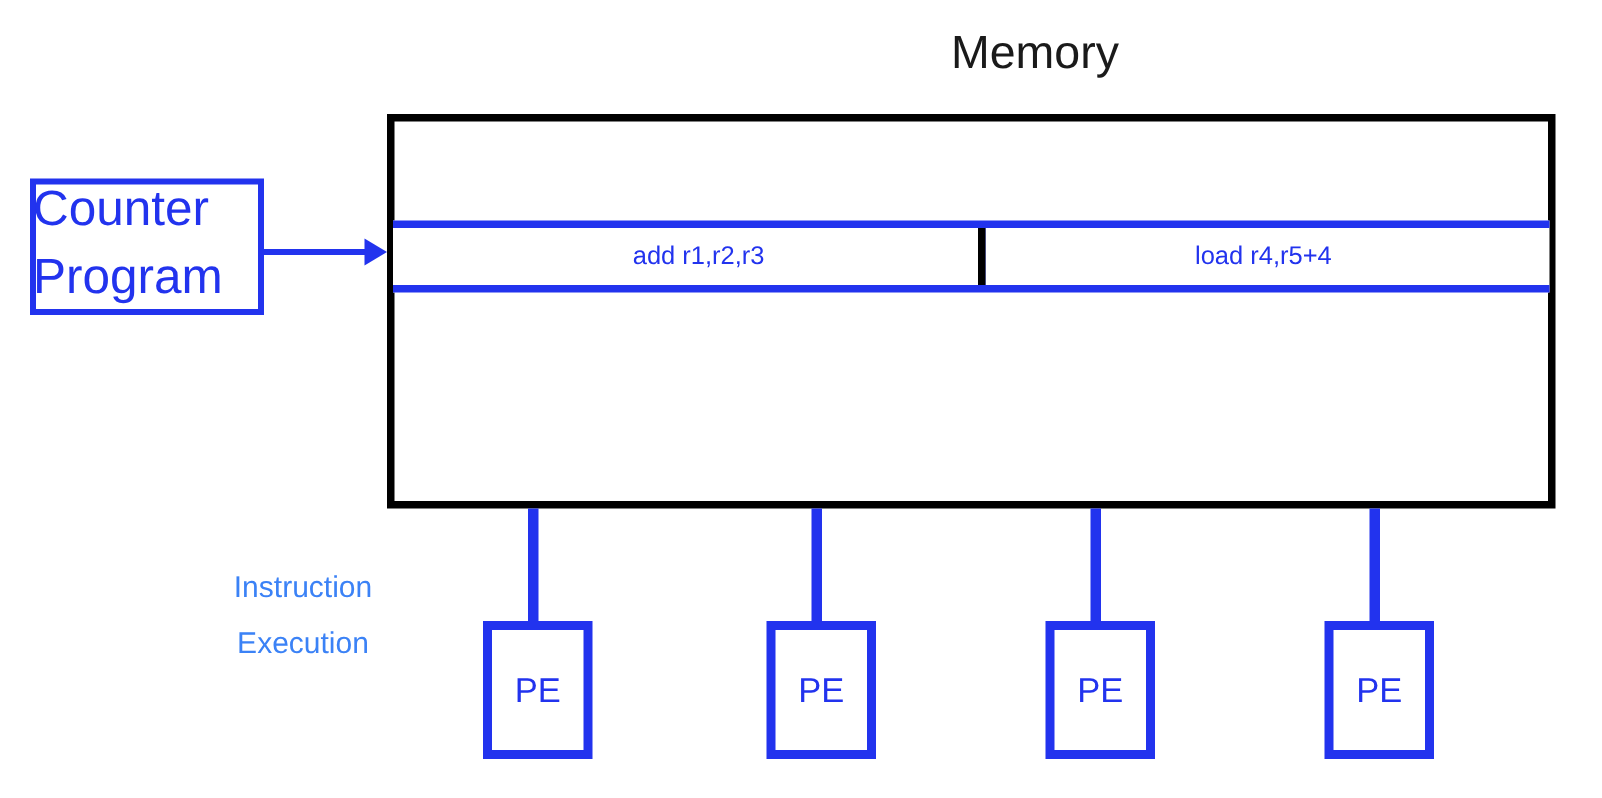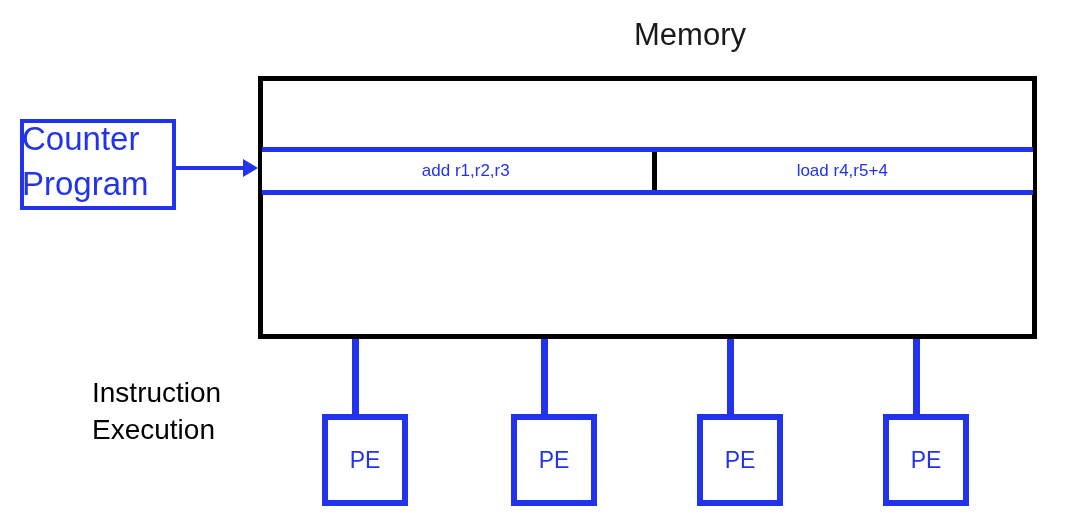--- a/index.html
+++ b/index.html
@@ -112,36 +112,37 @@
     border-bottom: 9px solid transparent;
     border-left: 15px solid #2233ee;
   }
 
   
   #exec-label {
     position: absolute;
     left: 92px;
     top: 358px;
     width: 220px;
-    font-size: 28px;
+    text-align: center;
+    font-size: 20px;
     line-height: 37px;
-    color: #000000;
+    color: #3b82f6;
   }
 
   
   .pe-connector {
     position: absolute;
     width: 7px;
     background: #2233ee;
     top: 323px;
     height: 78px;
   }
   .pe-box {
     position: absolute;
-    width: 86px;
+    width: 73px;
     height: 92px;
     top: 398px;
     border: 6px solid #2233ee;
     box-sizing: border-box;
     background: #ffffff;
     display: flex;
     align-items: center;
     justify-content: center;
   }
   .pe-label {

